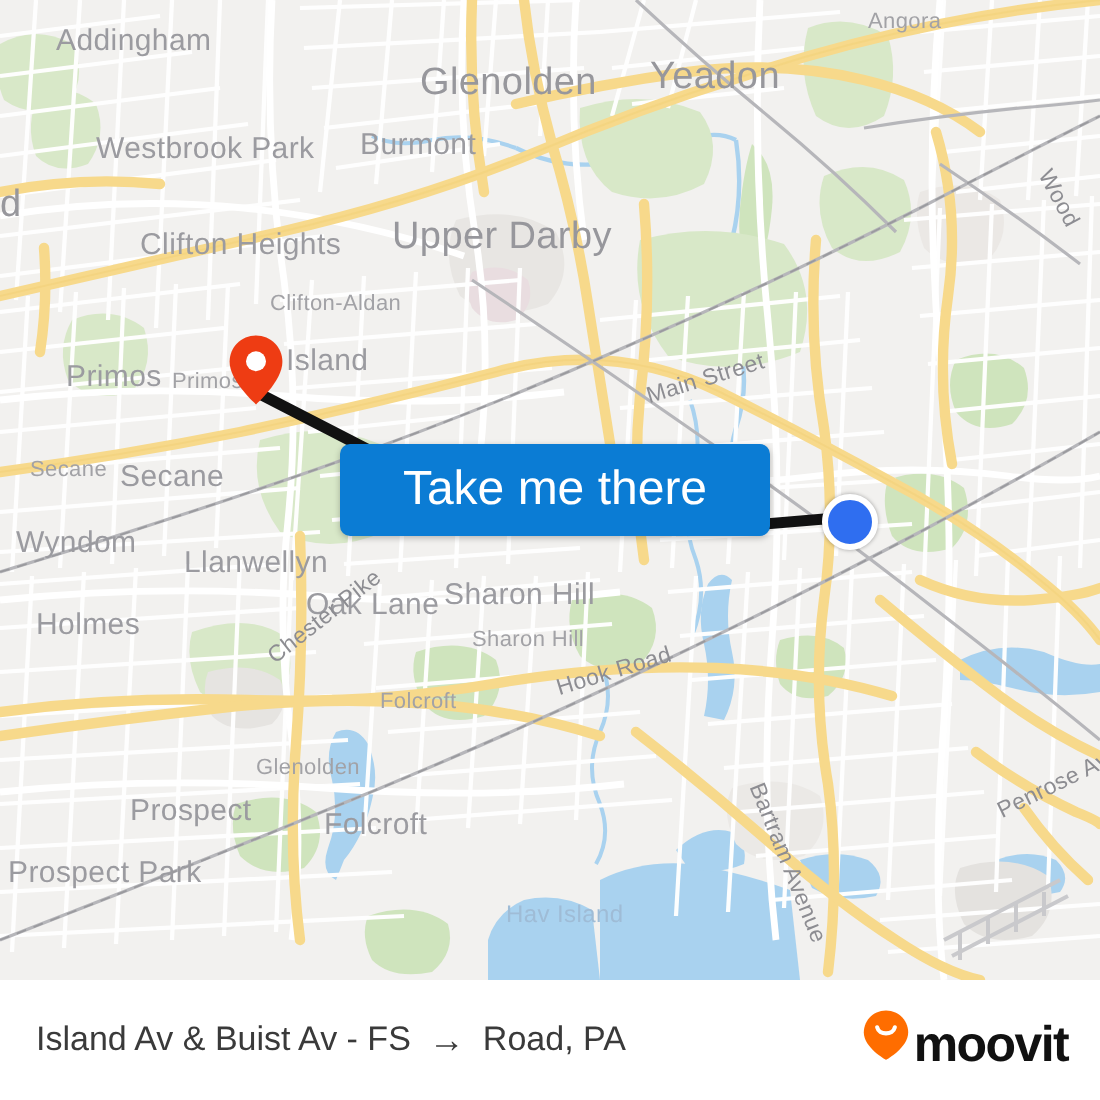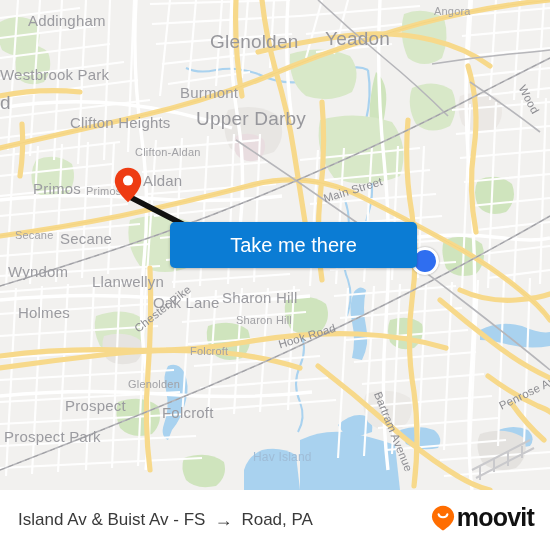--- a/index.html
+++ b/index.html
@@ -43,24 +43,24 @@
   .destdot{
     position:absolute;left:411px;top:247px;
     width:22px;height:22px;border-radius:50%;
     background:#2f6ef0;border:3px solid #ffffff;
     box-shadow:0 0 2px rgba(0,0,0,.35);
   }
 
   
   .cta{
     position:absolute;left:170px;top:222px;
-    width:247px;height:46px;
+    width:215px;height:46px;
     background:#0b7cd4;
     border:none;border-radius:5px;
-    color:#ffffff;font-size:20px;
+    color:#ffffff;font-size:24px;
     font-family:"Liberation Sans", sans-serif;
     cursor:pointer;
     display:flex;align-items:center;justify-content:center;
     box-shadow:0 1px 3px rgba(0,0,0,.25);
   }
 
   
   .attrib{
     position:absolute;left:0;top:466px;
     height:24px;line-height:24px;
@@ -77,21 +77,21 @@
     display:flex;align-items:center;
   }
   .footer-route{
     margin-left:18px;
     font-size:17px;color:#3a3a3a;
     display:flex;align-items:center;gap:9px;white-space:nowrap;
   }
   .arrow{font-size:18px;color:#3a3a3a;line-height:1;}
   .brand{
     position:absolute;right:16px;top:50%;transform:translateY(-50%);
-    display:flex;align-items:flex-start;gap:2px;
+    display:flex;align-items:flex-end;gap:2px;
   }
   .brand-word{
     font-size:25px;font-weight:bold;color:#111111;
     letter-spacing:-.8px;line-height:1;
   }
 </style>
 </head>
 <body>
 
 <div id="root">
@@ -246,27 +246,27 @@
           <path d="M480,466 L480,480 M494,458 L494,472 M508,452 L508,466 M522,446 L522,458"></path>
         </g>
       </g>
     </svg>
 
     <div id="map-labels">
         <div class="lbl city" style="left: 28px; top: 12px;">Addingham</div>
         <div class="lbl city big" style="left: 210px; top: 31px;">Glenolden</div>
         <div class="lbl city big" style="left: 325px; top: 28px;">Yeadon</div>
         <div class="lbl city small" style="left: 434px; top: 5px; text-align: right;">Angora</div>
-        <div class="lbl city" style="left: 0px; top: 66px;">Westbrook Park</div>
-        <div class="lbl city" style="left: 180px; top: 64px; margin-top: 20px;">Burmont</div>
+        <div class="lbl city" style="left: 0px; top: 66px; padding-left: 48px;">Westbrook Park</div>
+        <div class="lbl city" style="left: 180px; top: 64px;">Burmont</div>
         <div class="lbl city big" style="left: 0px; top: 92px;">d</div>
         <div class="lbl city" style="left: 70px; top: 114px;">Clifton Heights</div>
         <div class="lbl city big" style="left: 196px; top: 108px; text-align: right;">Upper Darby</div>
         <div class="lbl city small" style="left: 118px; top: 146px; margin-left: 17px;">Clifton-Aldan</div>
-        <div class="lbl city" style="left: 143px; top: 172px;">Aldan</div>
+        <div class="lbl city" style="left: 143px; top: 172px;">Island</div>
         <div class="lbl city" style="left: 33px; top: 180px;">Primos</div>
         <div class="lbl city small" style="left: 86px; top: 185px;">Primos</div>
         <div class="lbl road" style="left: 322px; top: 193px; transform: rotate(-17deg); transform-origin: left top;">Main Street</div>
         <div class="lbl city small" style="left: 15px; top: 229px;">Secane</div>
         <div class="lbl city" style="left: 60px; top: 230px;">Secane</div>
         <div class="lbl city" style="left: 8px; top: 263px; text-align: center;">Wyndom</div>
         <div class="lbl city" style="left: 92px; top: 273px;">Llanwellyn</div>
         <div class="lbl city" style="left: 153px; top: 294px;">Oak Lane</div>
         <div class="lbl city" style="left: 222px; top: 289px;">Sharon Hill</div>
         <div class="lbl city" style="left: 18px; top: 304px;">Holmes</div>

